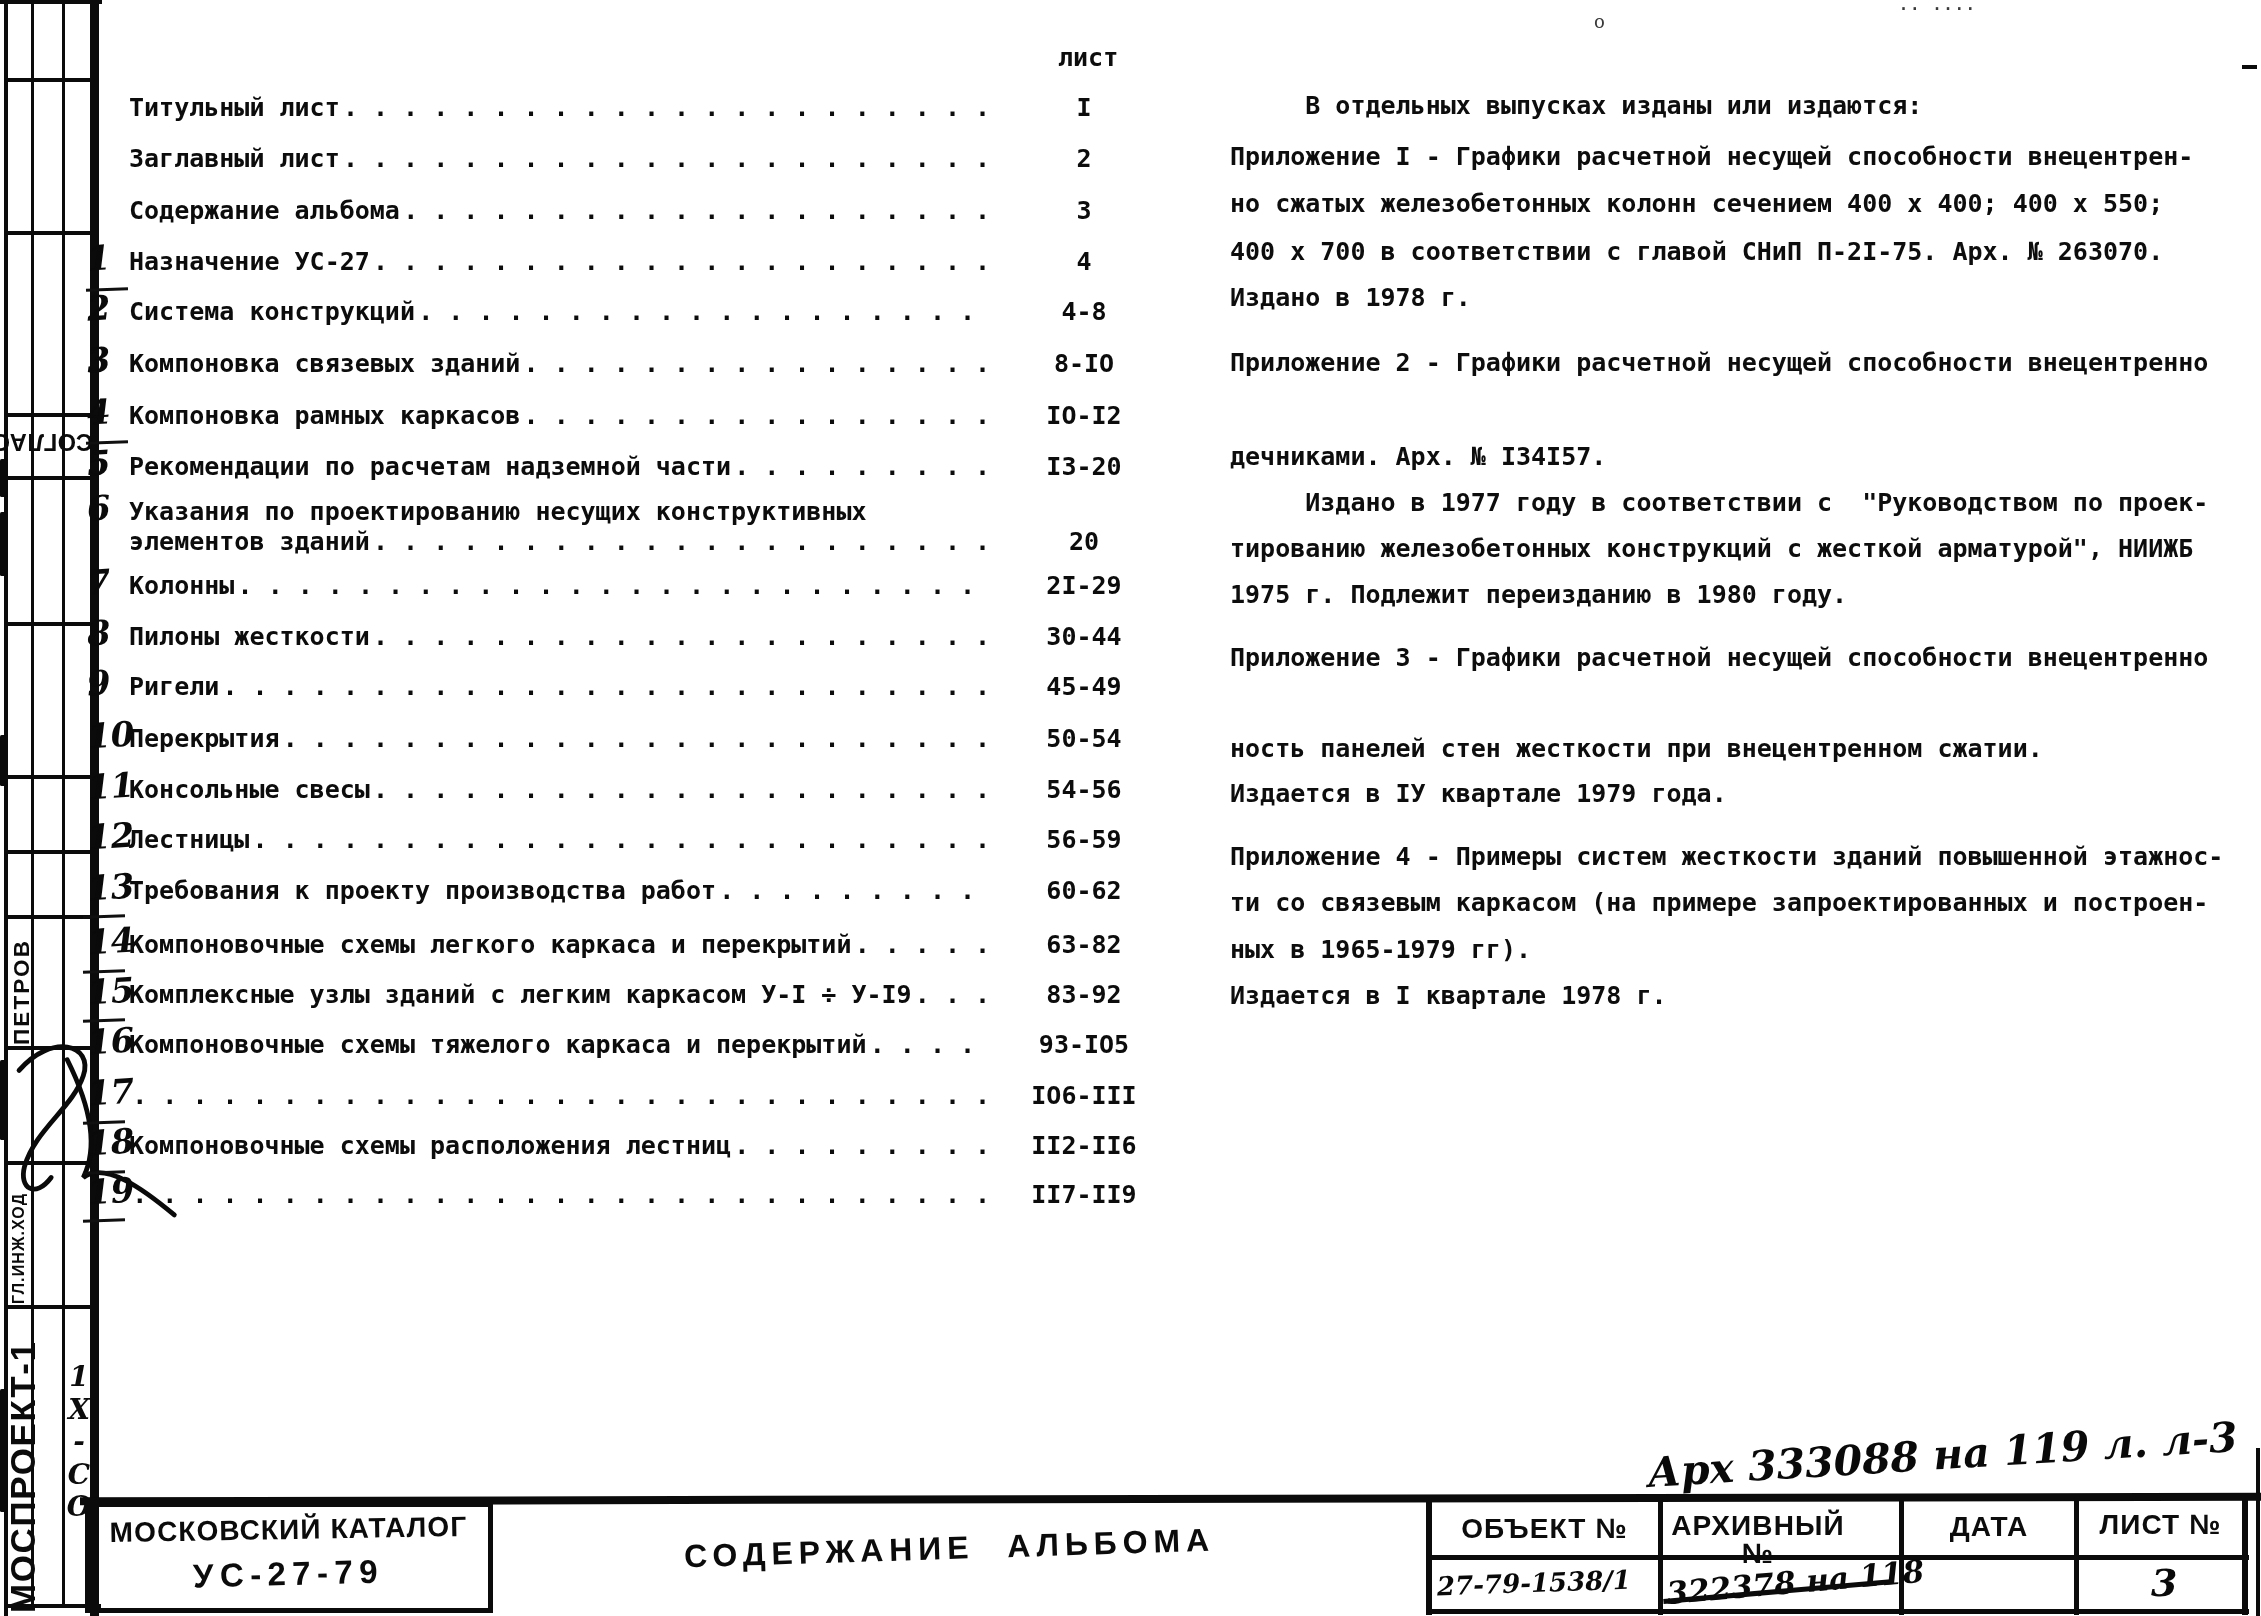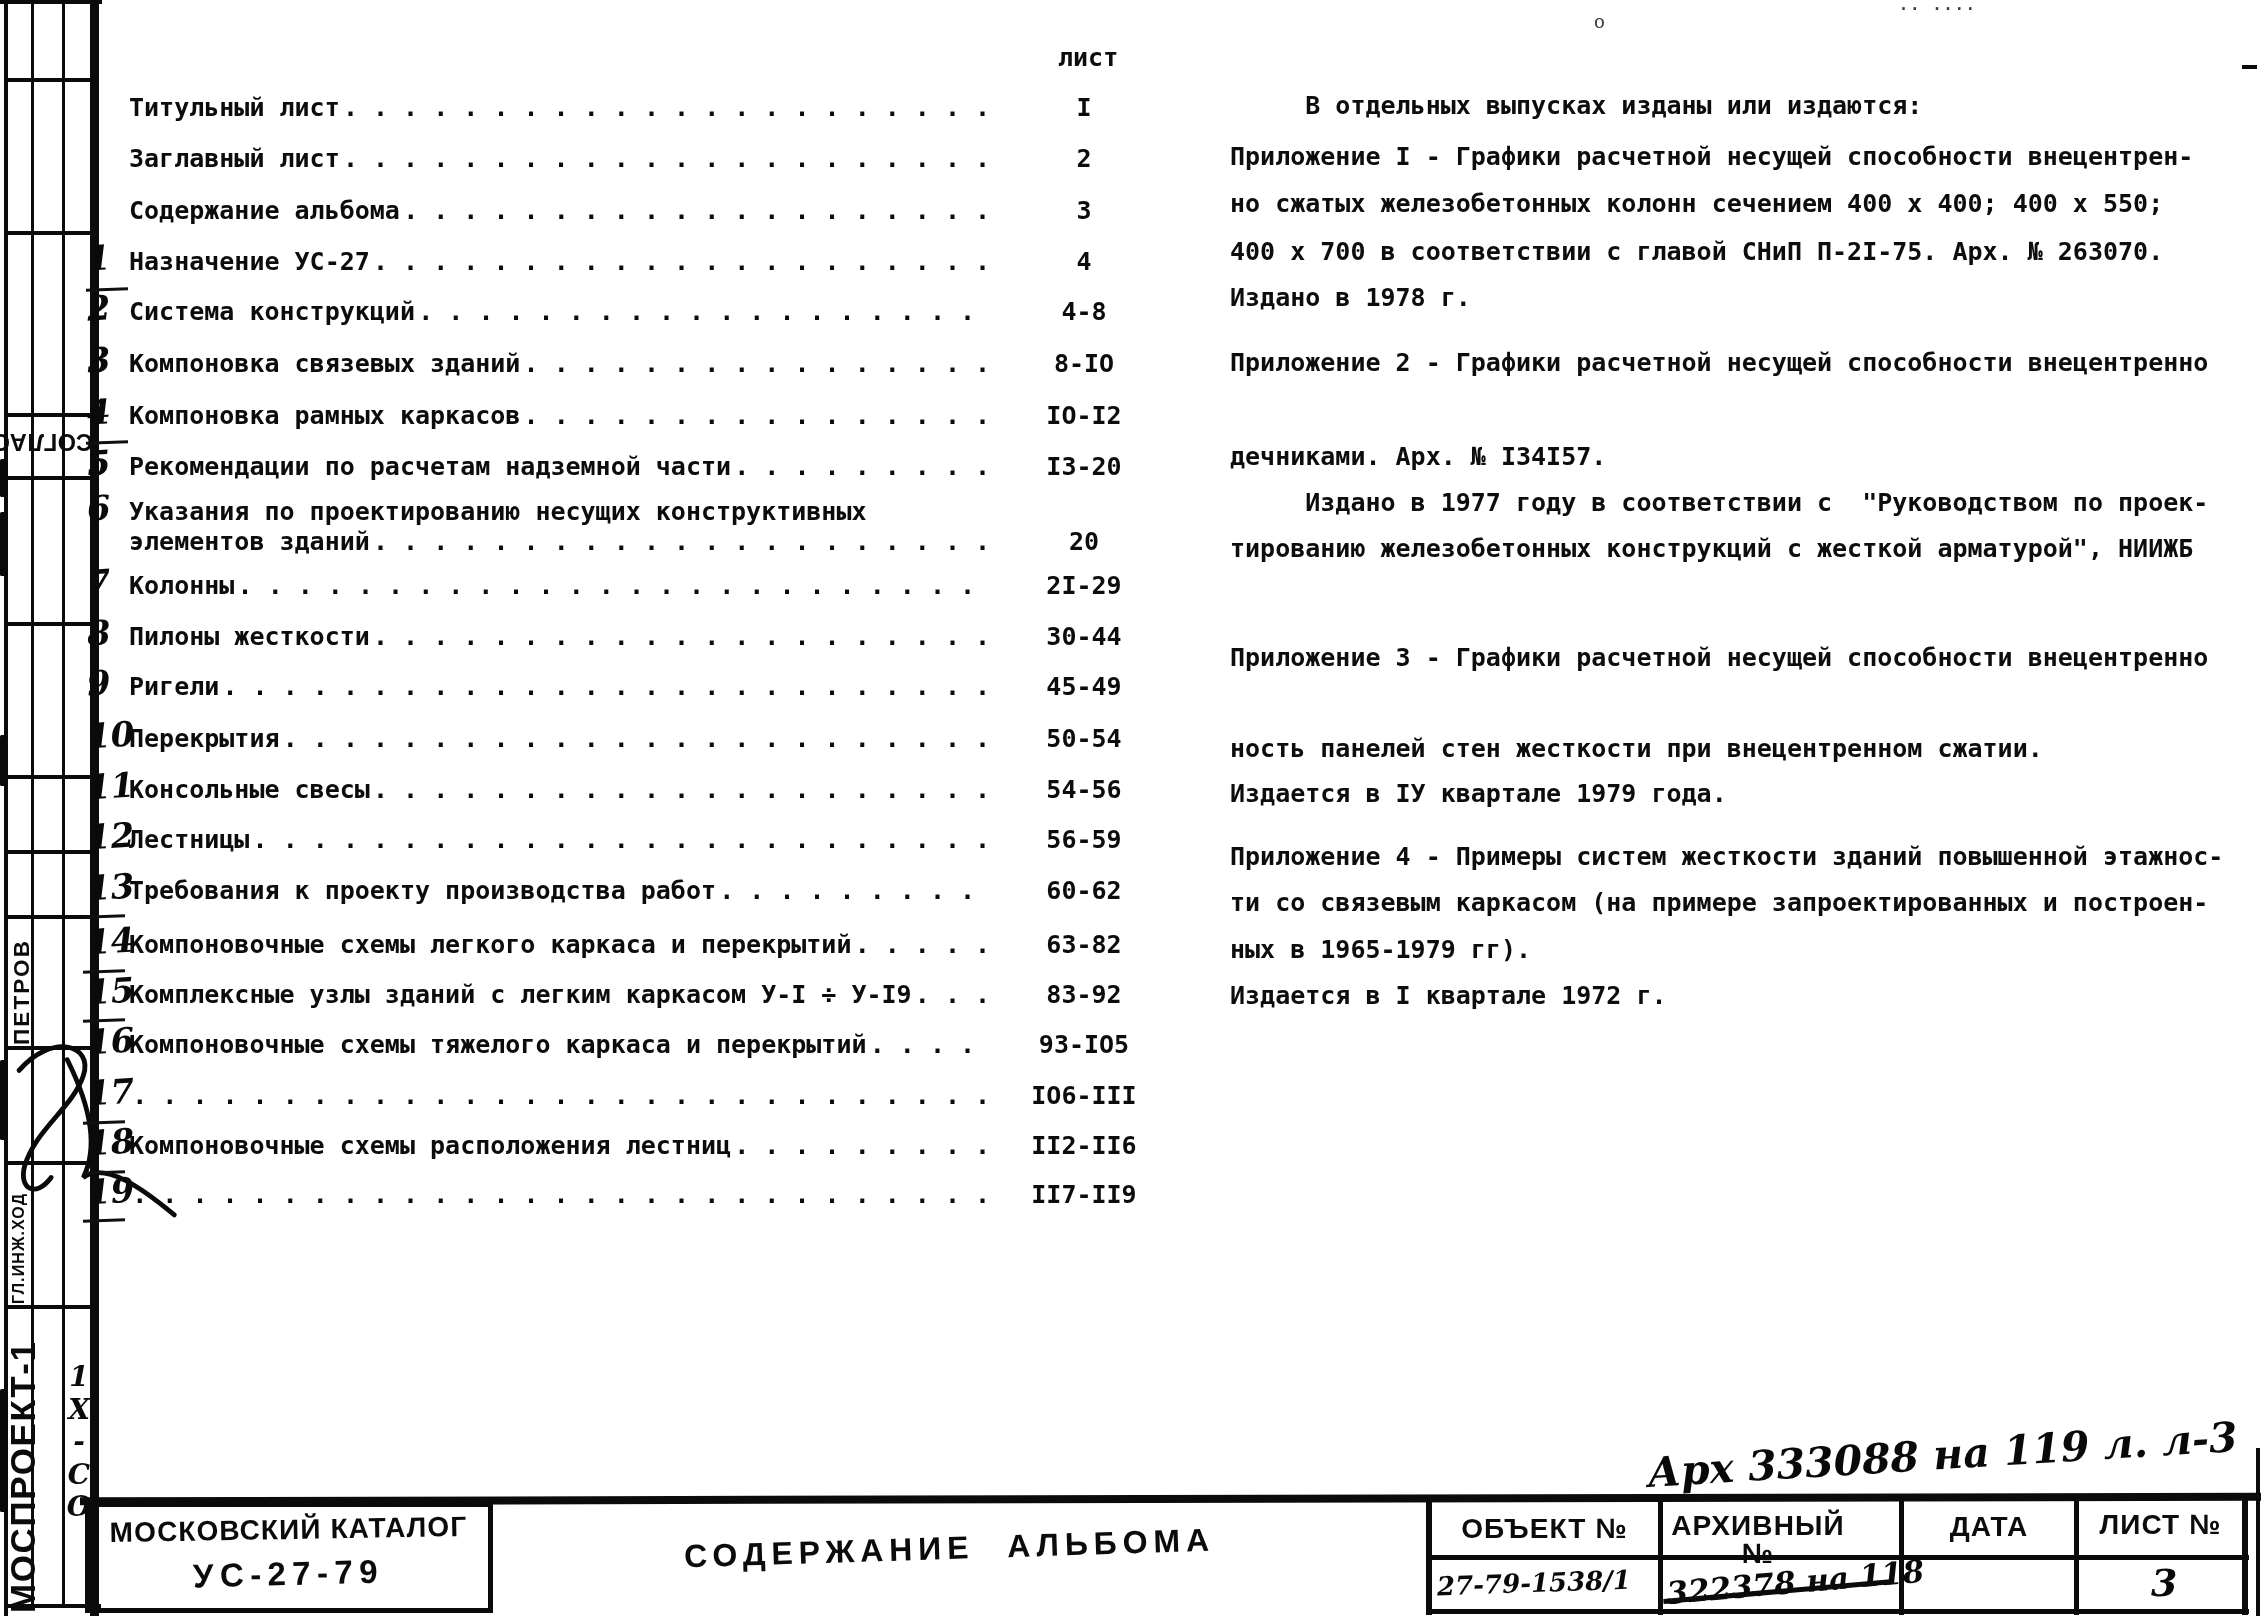--- a/index.html
+++ b/index.html
@@ -248,27 +248,28 @@
 
   <div class="rp-line" style="top:92px">     В отдельных выпусках изданы или издаются:</div>
   <div class="rp-line" style="top:143px">Приложение I - Графики расчетной несущей способности внецентрен-</div>
   <div class="rp-line" style="top:190px">но сжатых железобетонных колонн сечением 400 х 400; 400 х 550;</div>
   <div class="rp-line" style="top:238px">400 х 700 в соответствии с главой СНиП П-2I-75. Арх. № 263070.</div>
   <div class="rp-line" style="top:284px">Издано в 1978 г.</div>
   <div class="rp-line" style="top:349px">Приложение 2 - Графики расчетной несущей способности внецентренно</div>
   <div class="rp-line" style="top:443px">дечниками. Арх. № I34I57.</div>
   <div class="rp-line" style="top:489px">     Издано в 1977 году в соответствии с  "Руководством по проек-</div>
   <div class="rp-line" style="top:535px">тированию железобетонных конструкций с жесткой арматурой", НИИЖБ</div>
+  <div class="rp-line" style="top:581px">1975 г. Подлежит переизданию в 1980 году.</div>
   <div class="rp-line" style="top:644px">Приложение 3 - Графики расчетной несущей способности внецентренно</div>
   <div class="rp-line" style="top:735px">ность панелей стен жесткости при внецентренном сжатии.</div>
   <div class="rp-line" style="top:780px">Издается в IУ квартале 1979 года.</div>
   <div class="rp-line" style="top:843px">Приложение 4 - Примеры систем жесткости зданий повышенной этажнос-</div>
   <div class="rp-line" style="top:889px">ти со связевым каркасом (на примере запроектированных и построен-</div>
   <div class="rp-line" style="top:936px">ных в 1965-1979 гг).</div>
-  <div class="rp-line" style="top:982px">Издается в I квартале 1972 г.</div>
+  <div class="rp-line" style="top:982px">Издается в I квартале 1978 г.</div>
 
   <span class="artifact" style="left:1594px;top:10.7px;font:400 18px 'DejaVu Serif',serif">о</span>
   <span class="artifact" style="left:1899px;top:0px;font:700 15px 'DejaVu Sans Mono',monospace;letter-spacing:2.1px">··  ····</span>
   <div class="hline" style="left:2242px;top:65px;width:15px;height:3.8px"></div>
   <div class="vline" style="left:2256px;top:1448px;width:3.8px;height:168px"></div>
 
   <div class="hline" style="left:80px;top:1495px;width:2181px;height:7.5px;transform:rotate(-0.12deg)"></div>
 
   <div class="hw" style="position:absolute;left:1647px;top:1431px;font-size:41px;transform:rotate(-3.5deg);white-space:nowrap">Арх 333088 на 119 л.  л-3</div>
 

